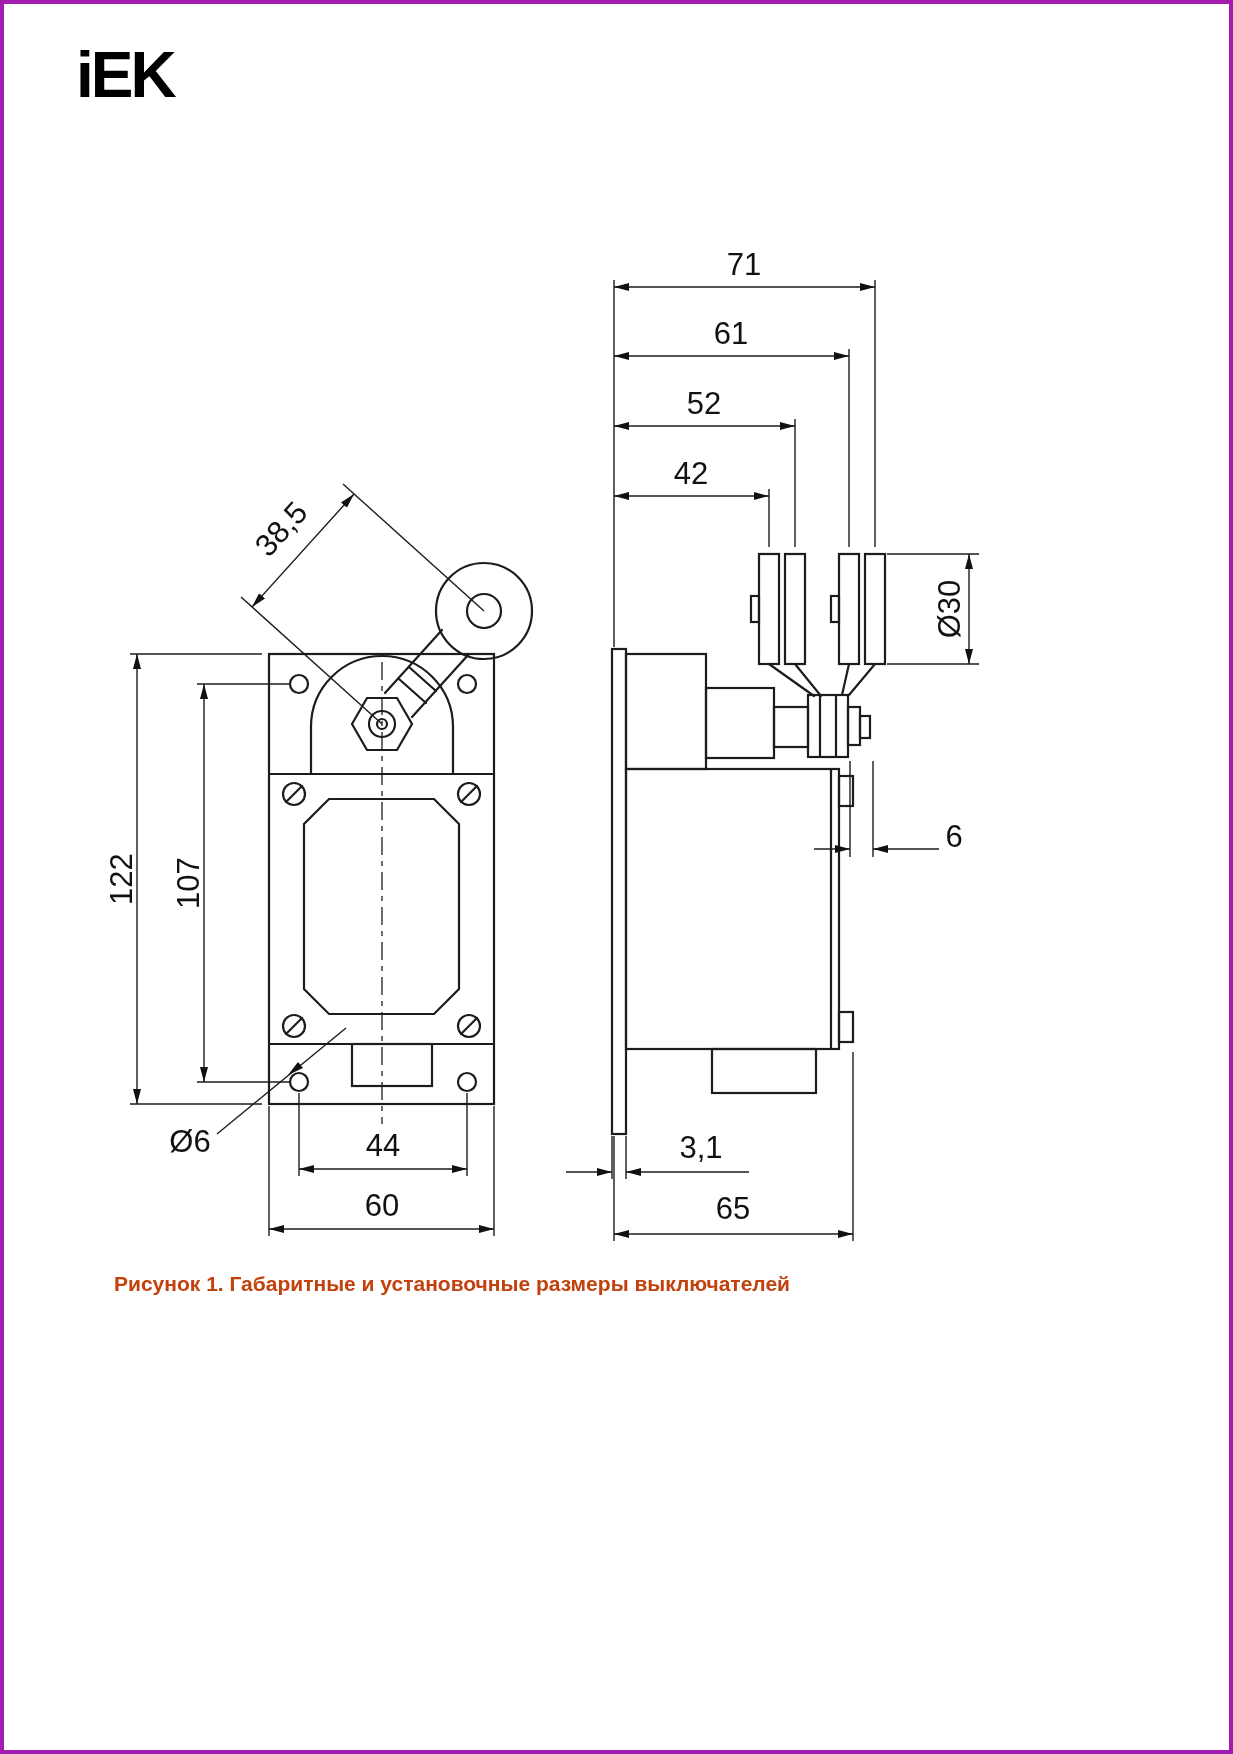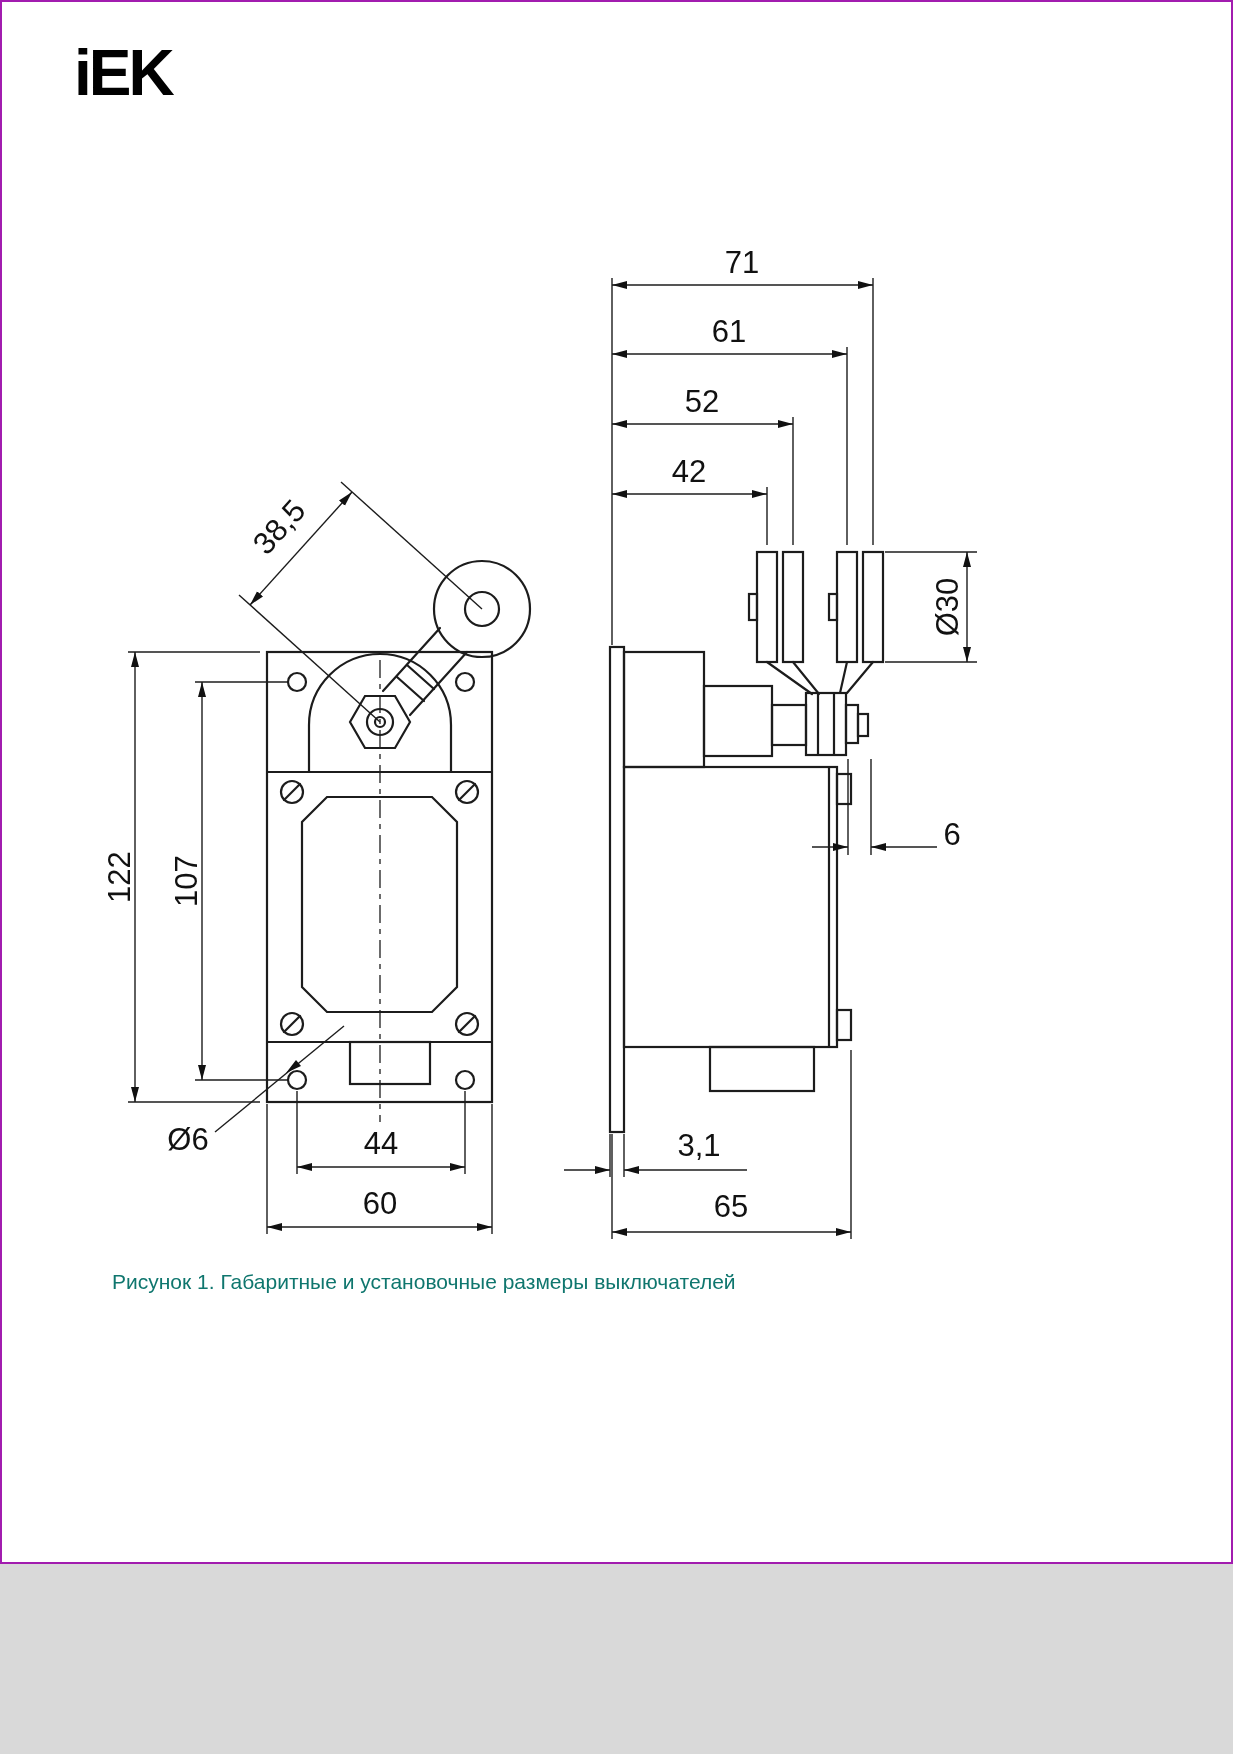--- a/index.html
+++ b/index.html
@@ -1,29 +1,30 @@
 <!DOCTYPE html>
 <html><head>
 <meta charset="utf-8">
 <style>
   html,body{margin:0;padding:0;background:#d9d9d9;}
   .page{
-    position:relative;width:1233px;height:1564px;margin:0 auto;
-    background:#ffffff;border:2px solid #a21caf;box-sizing:border-box;
+    position:relative;width:1233px;height:1754px;margin:0 auto;
+    background:#ffffff;border:4px solid #a21caf;box-sizing:border-box;
     overflow:hidden;font-family:"Liberation Sans",sans-serif;color:#000;
   }
   .logo{
     position:absolute;left:72px;top:34px;
     font-size:64px;font-weight:900;letter-spacing:-3px;color:#000;
     font-family:"Liberation Sans",sans-serif;
   }
   .caption{
     position:absolute;left:110px;top:1268px;
-    font-size:21px;color:#0f766e;
+    font-size:21px;color:#c2410c;
     font-family:"Liberation Sans",sans-serif;
+    font-weight:bold;
   }
   svg.drawing{position:absolute;left:0;top:0;}
   .obj{stroke:#1c1c1c;stroke-width:2.2;fill:none;stroke-linecap:round;}
   .thin line{stroke:#1c1c1c;stroke-width:1.4;fill:none;}
   .cl{stroke:#1c1c1c;stroke-width:1.3;fill:none;stroke-dasharray:18 6 5 6;}
   .dim-text{font-family:"Liberation Sans",sans-serif;font-size:31px;fill:#111;}
 </style>
 </head>
 <body>
 

